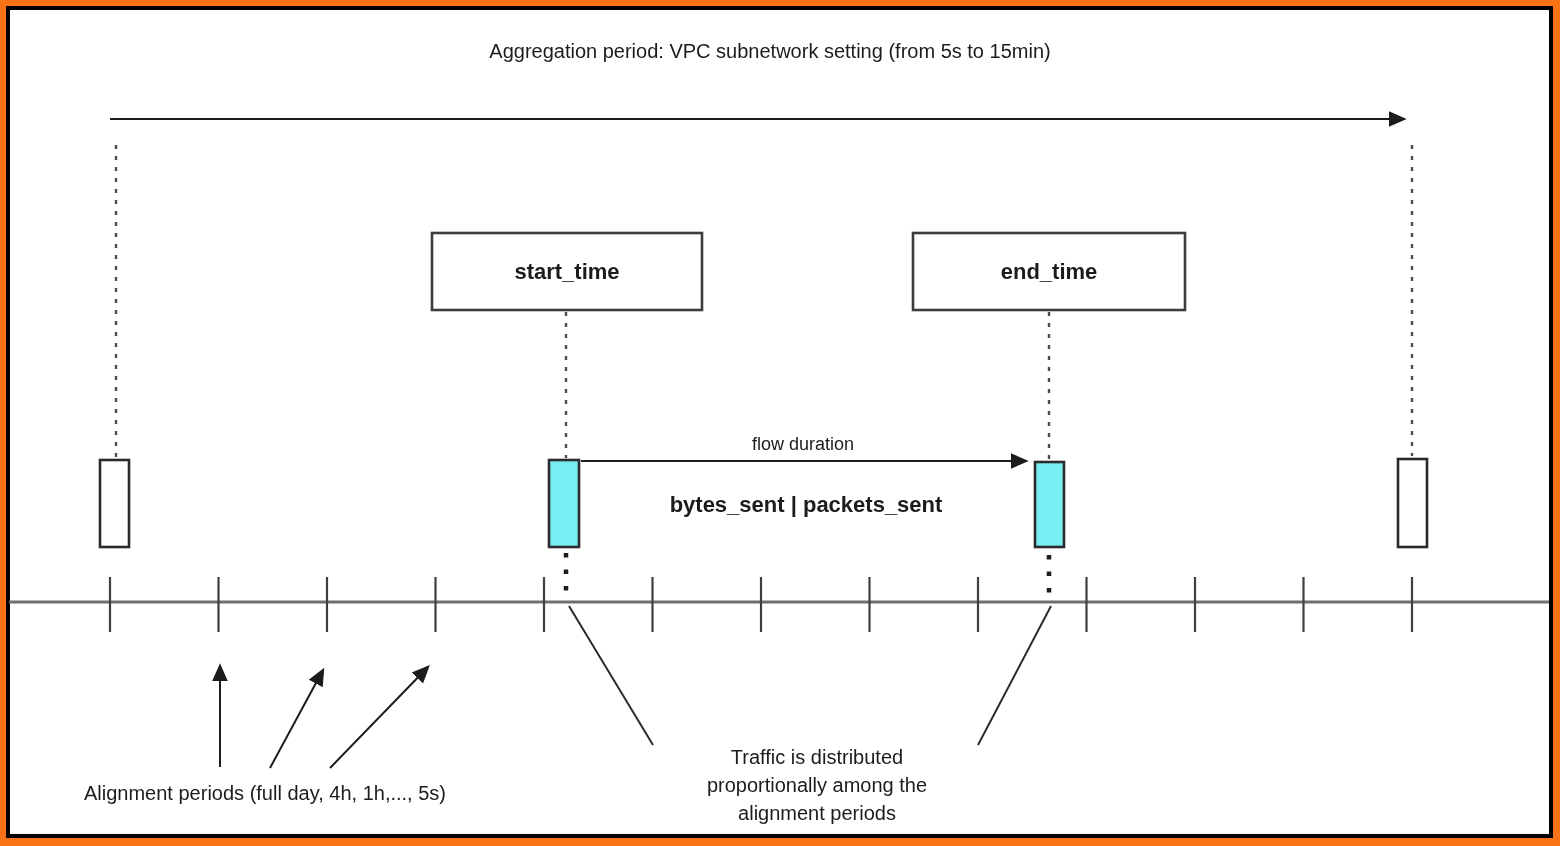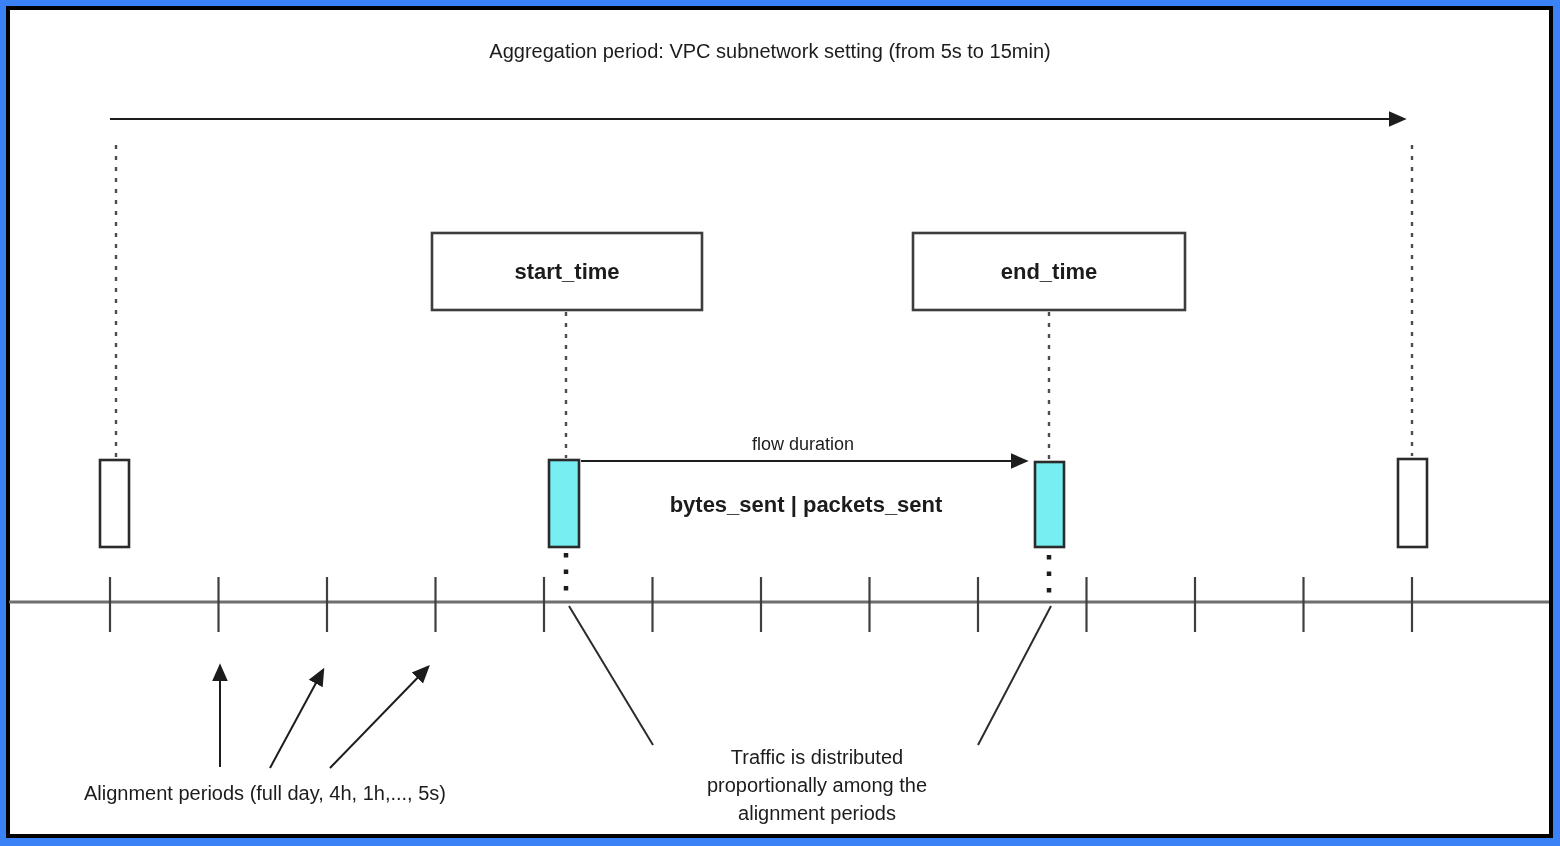--- a/index.html
+++ b/index.html
@@ -5,21 +5,21 @@
   html, body {
     margin: 0;
     padding: 0;
     background: #ffffff;
     font-family: "Liberation Sans", sans-serif;
   }
   .stage {
     position: relative;
     width: 1560px;
     height: 846px;
-    background: #3b82f6;
+    background: #f97316;
     overflow: hidden;
   }
   svg text {
     fill: #1c1c1c;
     font-family: "Liberation Sans", sans-serif;
   }
   .title-text   { font-size: 20px; }
   .box-label    { font-size: 22px; font-weight: bold; }
   .flow-label   { font-size: 18px; }
   .metrics-label{ font-size: 22px; font-weight: bold; }

